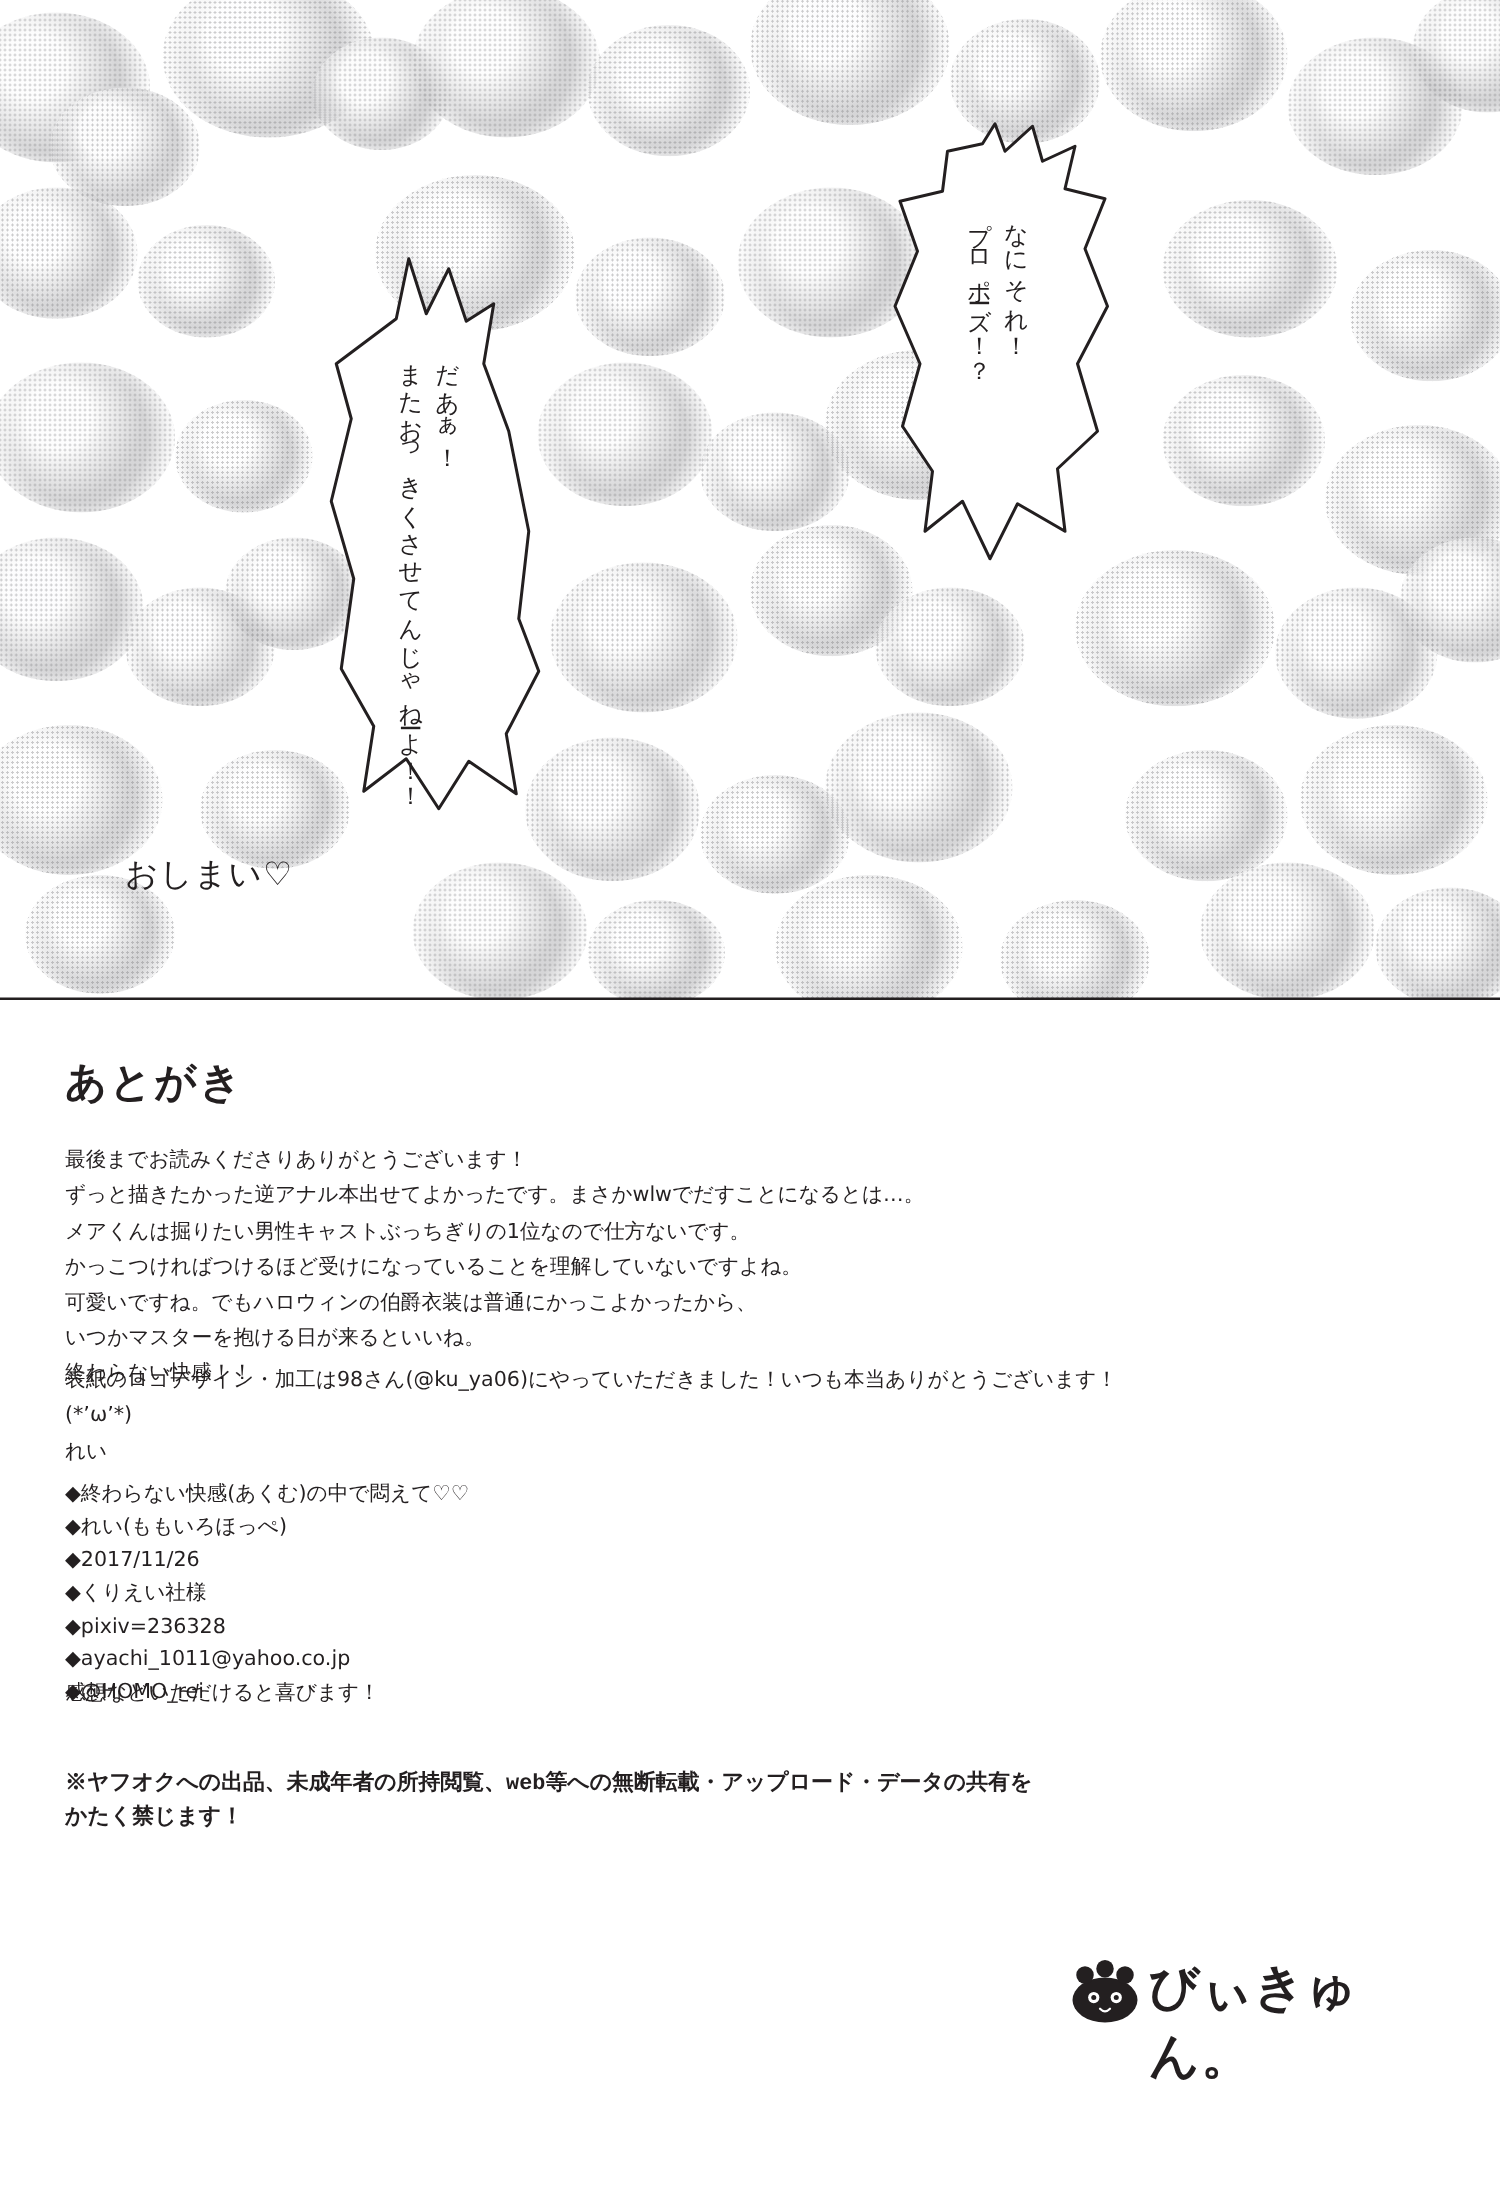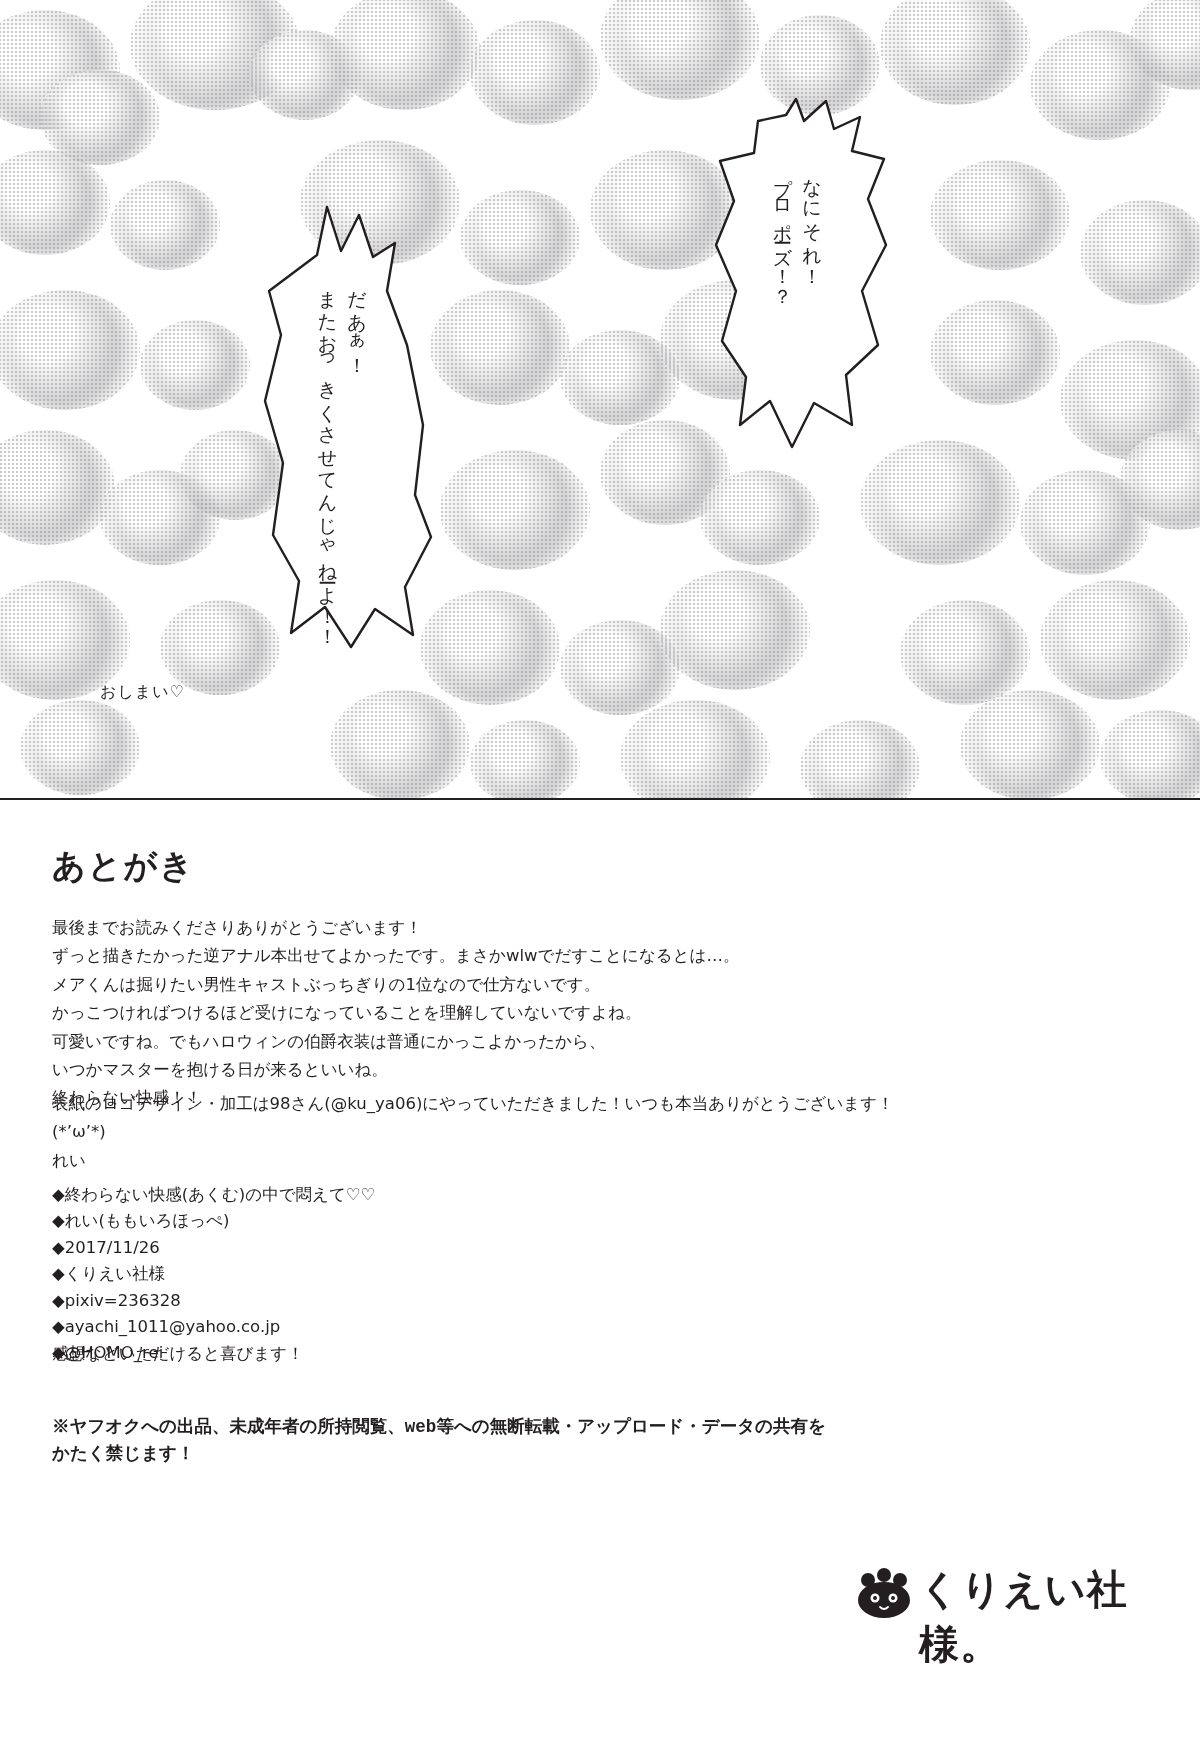--- a/index.html
+++ b/index.html
@@ -84,21 +84,21 @@
   #balloon-left .balloon-text { left: 58px; top: 82px; }
 
   #balloon-right { left: 700px; top: 95px; }
   #balloon-right .balloon-text { left: 68px; top: 70px; }
 
   #oshimai {
     position: absolute;
     left: 100px;
     top: 682px;
     font-family: "DejaVu Sans", sans-serif;
-    font-size: 16px;
+    font-size: 26px;
     color: #231f20;
     letter-spacing: 1px;
   }
 
   
   #afterword {
     position: absolute;
     left: 0;
     top: 800px;
     width: 1200px;
@@ -285,14 +285,14 @@
     <ellipse cx="29" cy="32" rx="26" ry="18" fill="#231f20"></ellipse>
     <circle cx="13" cy="12" r="7" fill="#231f20"></circle>
     <circle cx="29" cy="7" r="7" fill="#231f20"></circle>
     <circle cx="45" cy="12" r="7" fill="#231f20"></circle>
     <circle cx="20" cy="30" r="4.5" fill="#ffffff"></circle>
     <circle cx="38" cy="30" r="4.5" fill="#ffffff"></circle>
     <circle cx="20" cy="30" r="2" fill="#231f20"></circle>
     <circle cx="38" cy="30" r="2" fill="#231f20"></circle>
     <path d="M25 39 q4 4 8 0" stroke="#ffffff" stroke-width="1.8" fill="none" stroke-linecap="round"></path>
   </svg>
-  <div id="logo-text">くりえい社様。</div>
+  <div id="logo-text">びぃきゅん。</div>
 </div>
 
 </body></html>

